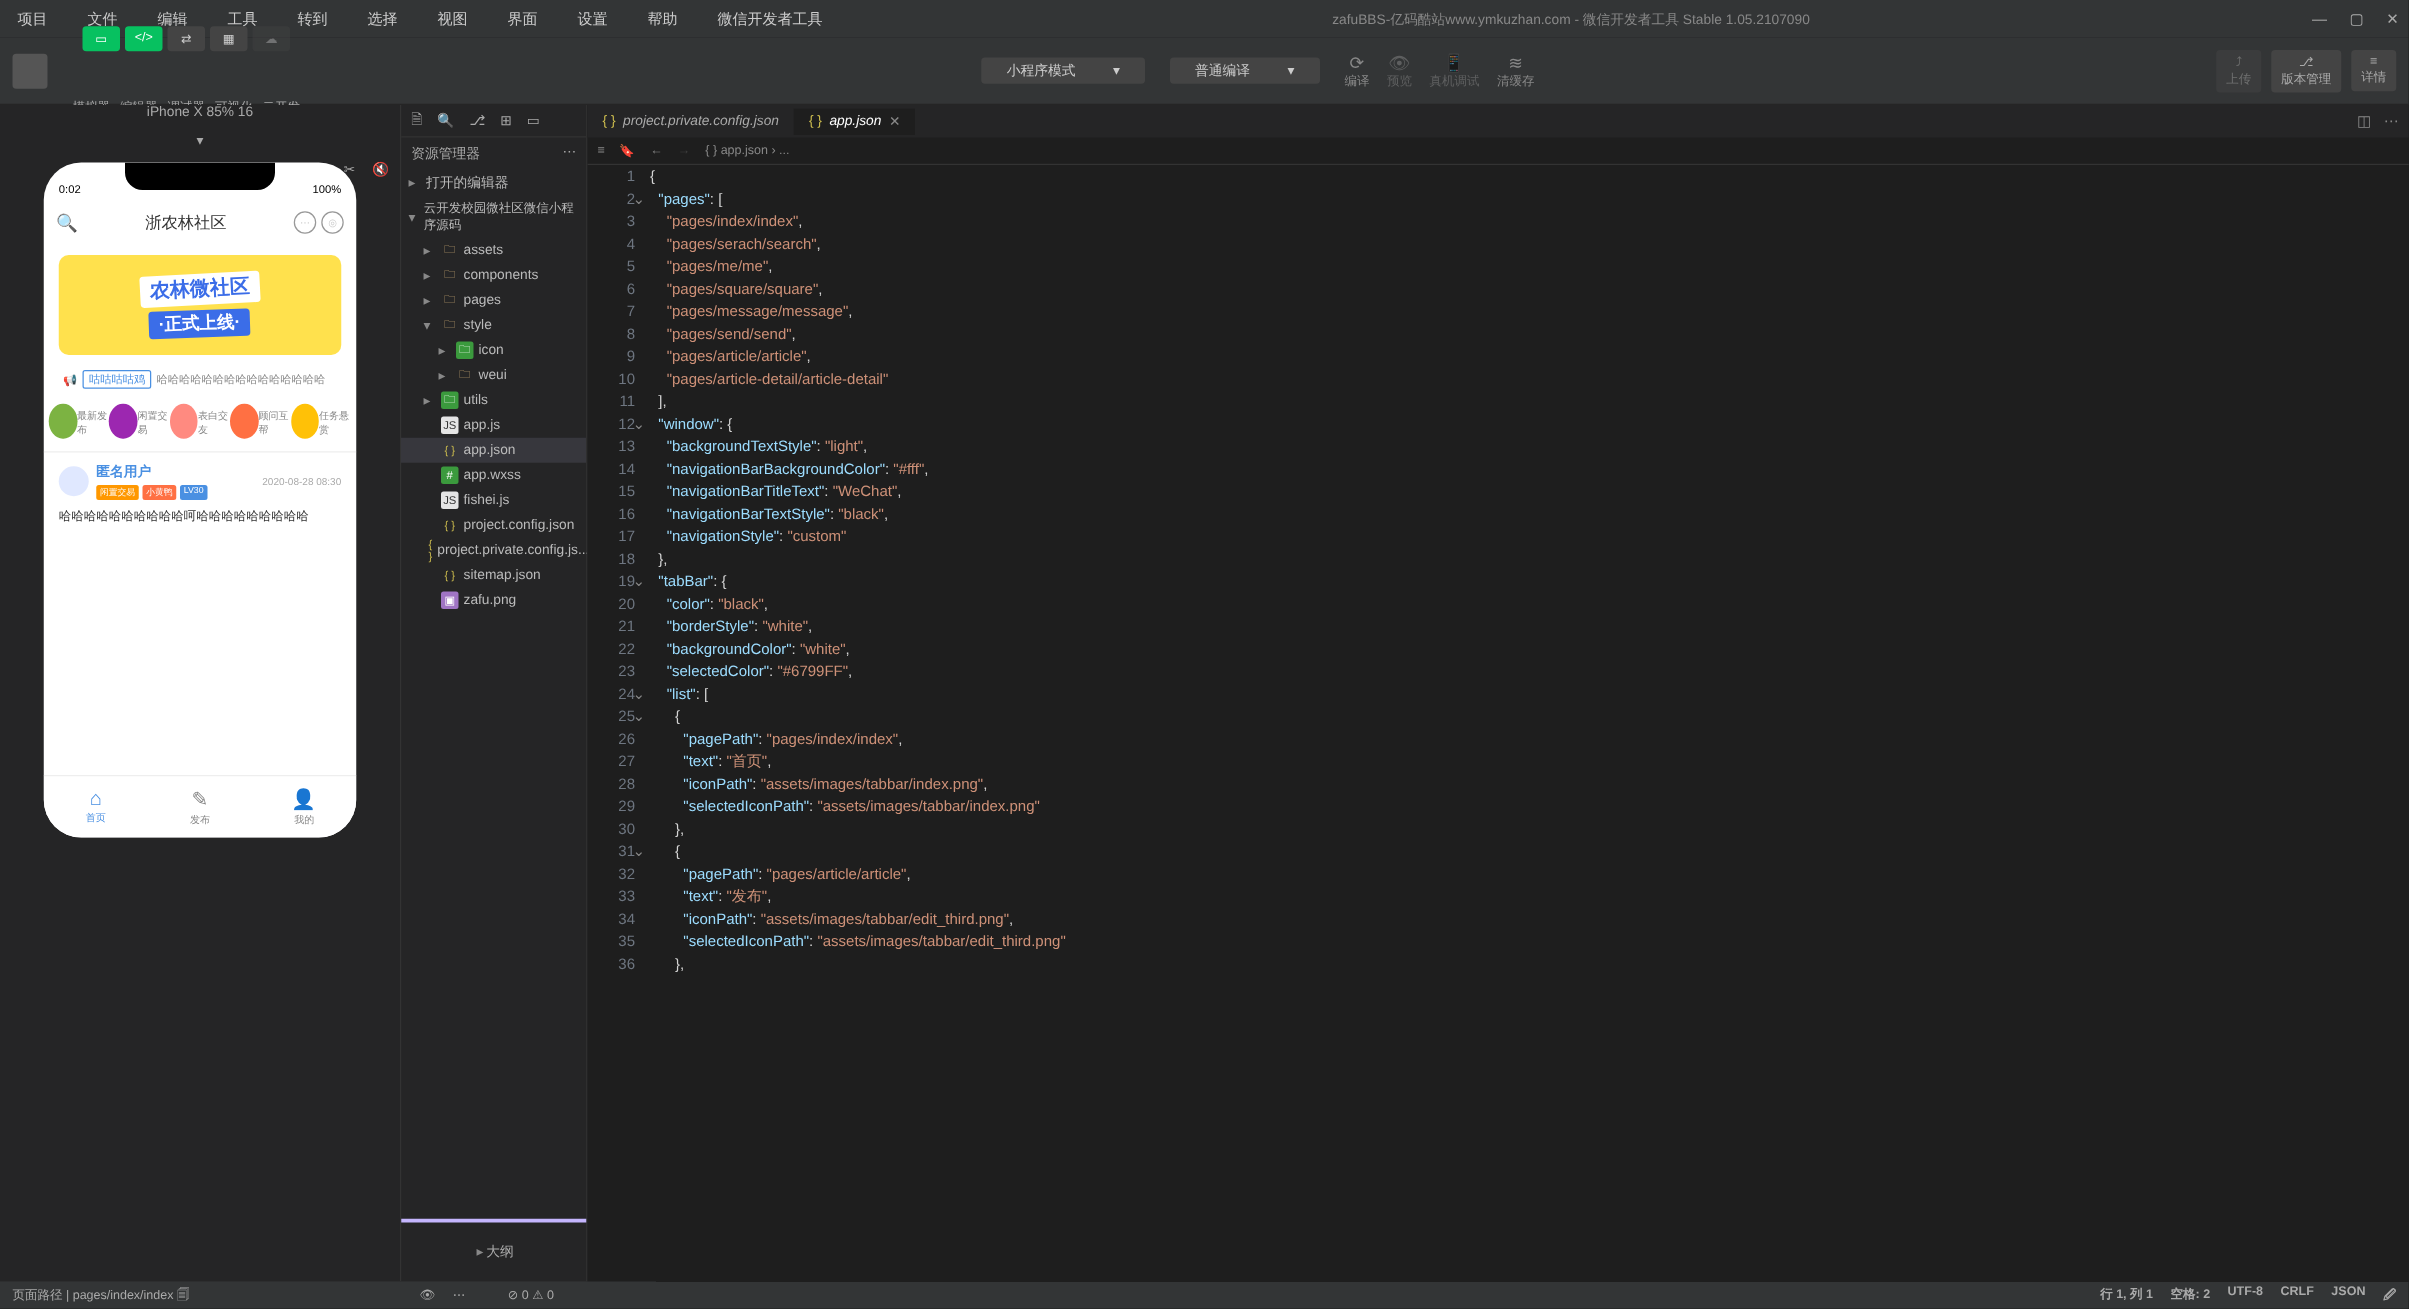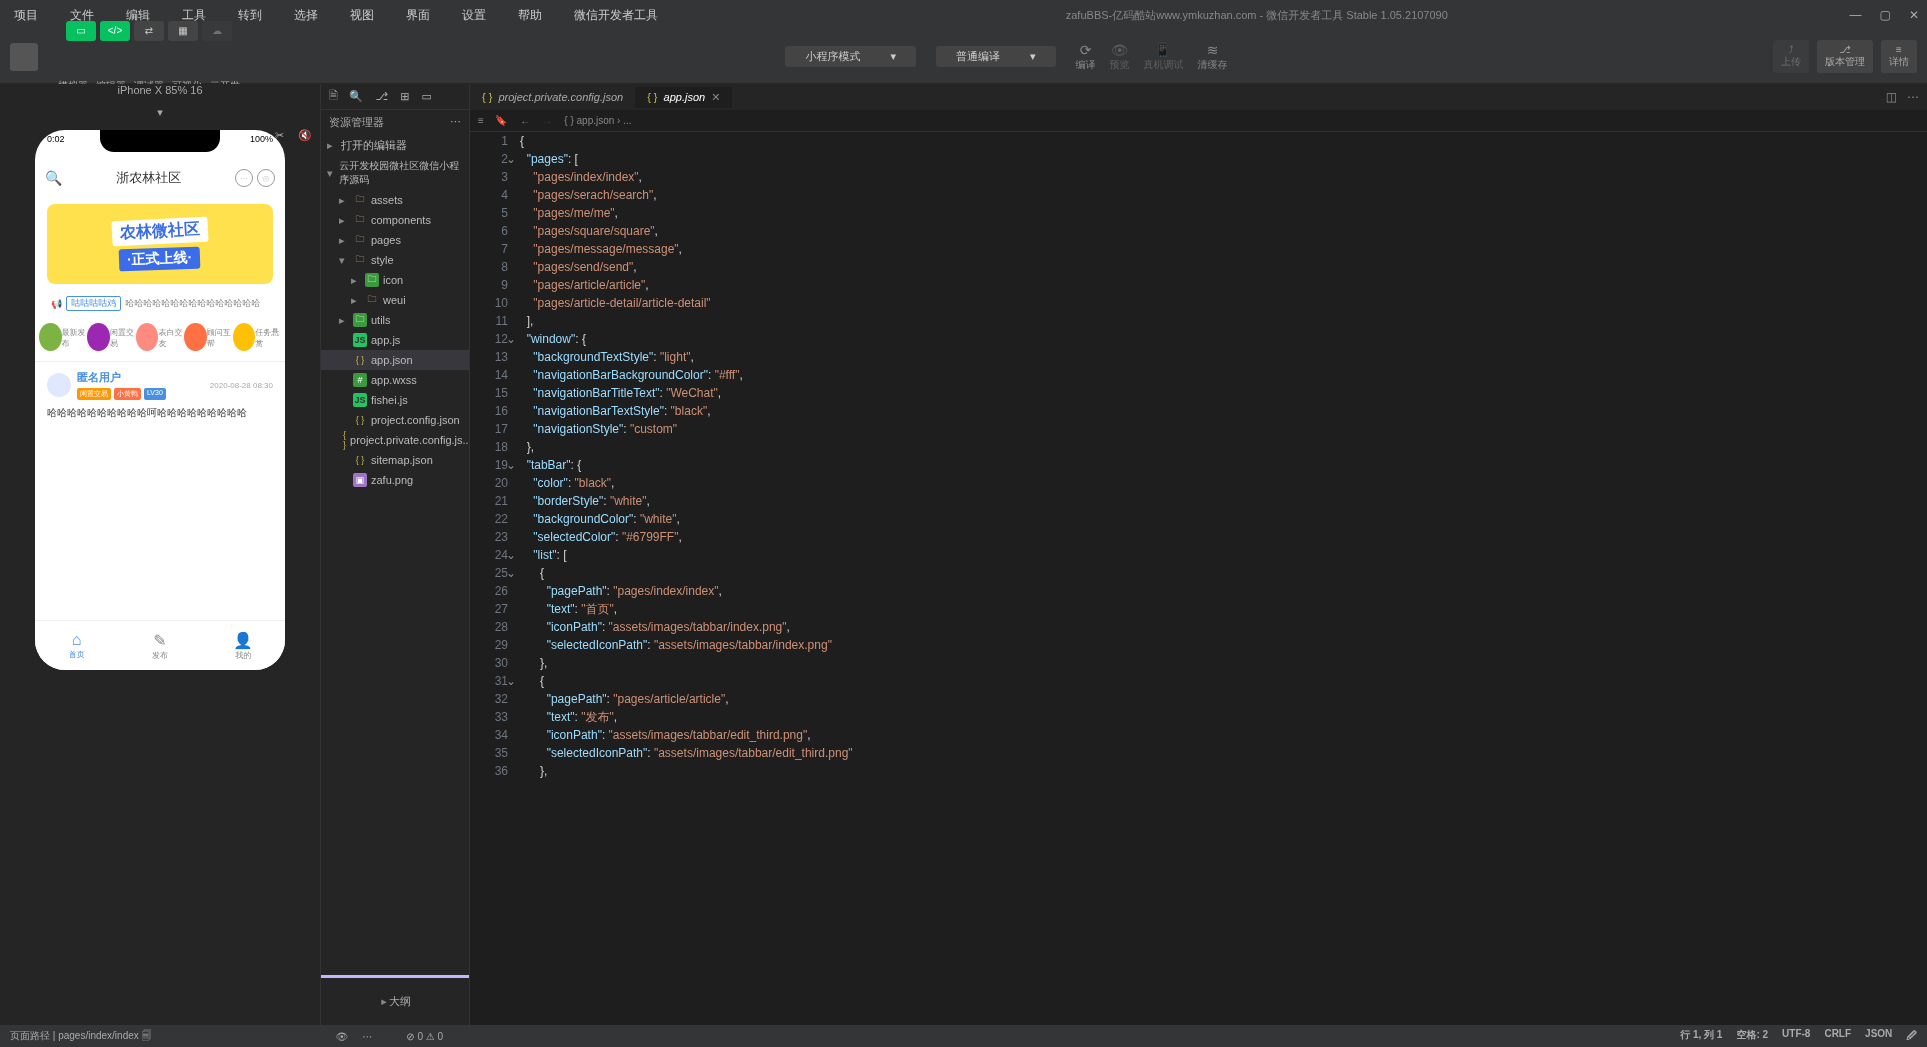--- a/index.html
+++ b/index.html
@@ -31,21 +31,21 @@
 
 .main{flex:1;display:flex;overflow:hidden;}
 
 
 .sim-panel{width:320px;background:#252526;display:flex;flex-direction:column;}
 .sim-top{height:26px;display:flex;align-items:center;padding:0 8px;color:#aaa;font-size:11px;gap:10px;flex-direction:column;}
 .sim-top-r{margin-left:auto;display:flex;gap:14px;}
 .phone-wrap{flex:1;display:flex;justify-content:center;align-items:flex-start;padding:20px 0;}
 .phone{width:250px;height:540px;background:#fff;border-radius:30px;position:relative;overflow:hidden;}
 .notch{position:absolute;top:0;left:50%;transform:translateX(-50%);width:120px;height:22px;background:#000;border-radius:0 0 14px 14px;}
-.status-bar{height:30px;display:flex;justify-content:space-between;align-items:flex-start;padding:4px 12px;font-size:9px;color:#000;}
+.status-bar{height:30px;display:flex;justify-content:space-between;align-items:flex-end;padding:4px 12px;font-size:9px;color:#000;}
 .phone-header{height:36px;display:flex;align-items:center;padding:0 10px;}
 .search-ic{color:#4a90e2;font-size:14px;}
 .ph-title{flex:1;text-align:center;font-size:13px;color:#333;}
 .ph-caps{display:flex;gap:4px;}
 .cap{width:18px;height:18px;border:1px solid #999;border-radius:50%;display:flex;align-items:center;justify-content:center;font-size:8px;}
 .banner{margin:8px 12px;height:80px;background:#ffe14d;border-radius:8px;display:flex;flex-direction:column;align-items:center;justify-content:center;}
 .banner-t1{background:#fff;color:#3b6de8;font-weight:bold;font-size:16px;padding:2px 8px;border-radius:3px;transform:rotate(-3deg);}
 .banner-t2{background:#3b6de8;color:#fff;font-weight:bold;font-size:14px;padding:2px 8px;border-radius:3px;margin-top:4px;transform:rotate(-2deg);}
 .notice{margin:0 12px;padding:4px;font-size:9px;color:#888;display:flex;align-items:center;gap:4px;}
 .notice-tag{border:1px solid #4a90e2;color:#4a90e2;padding:0 4px;border-radius:2px;}
@@ -67,21 +67,21 @@
 
 .explorer{width:150px;background:#252526;border-left:1px solid #333;border-right:1px solid #333;display:flex;flex-direction:column;font-size:11px;}
 .exp-top{height:26px;display:flex;align-items:center;gap:12px;padding:0 8px;color:#aaa;border-bottom:1px solid #333;}
 .exp-header{padding:5px 8px;color:#aaa;display:flex;justify-content:space-between;}
 .tree{flex:1;overflow:auto;}
 .tree-item{padding:3px 6px;display:flex;align-items:center;gap:4px;color:#bbb;cursor:pointer;}
 .tree-item.selected{background:#37373d;}
 .ti-caret{width:10px;display:inline-block;color:#888;}
 .ti-icon{width:14px;height:14px;display:inline-flex;align-items:center;justify-content:center;font-size:9px;border-radius:2px;}
 .ic-folder{color:#dcb67a;}
-.ic-js{background:#22c55e;color:#333;font-weight:bold;}
+.ic-js{background:#e5e5e5;color:#333;}
 .ic-json{color:#cbbb4e;}
 .ic-css{background:#3b9a3d;color:#fff;}
 .ic-img{background:#a074c4;color:#fff;}
 .outline{padding:16px 8px;border-top:3px solid #c4b5fd;color:#aaa;text-align:center;}
 
 
 .editor{flex:1;display:flex;flex-direction:column;background:#1e1e1e;}
 .tabs{height:26px;display:flex;background:#252526;align-items:center;}
 .tab-e{padding:4px 12px;font-size:11px;color:#aaa;display:flex;align-items:center;gap:6px;font-style:italic;}
 .tab-e.active{background:#1e1e1e;color:#fff;}

